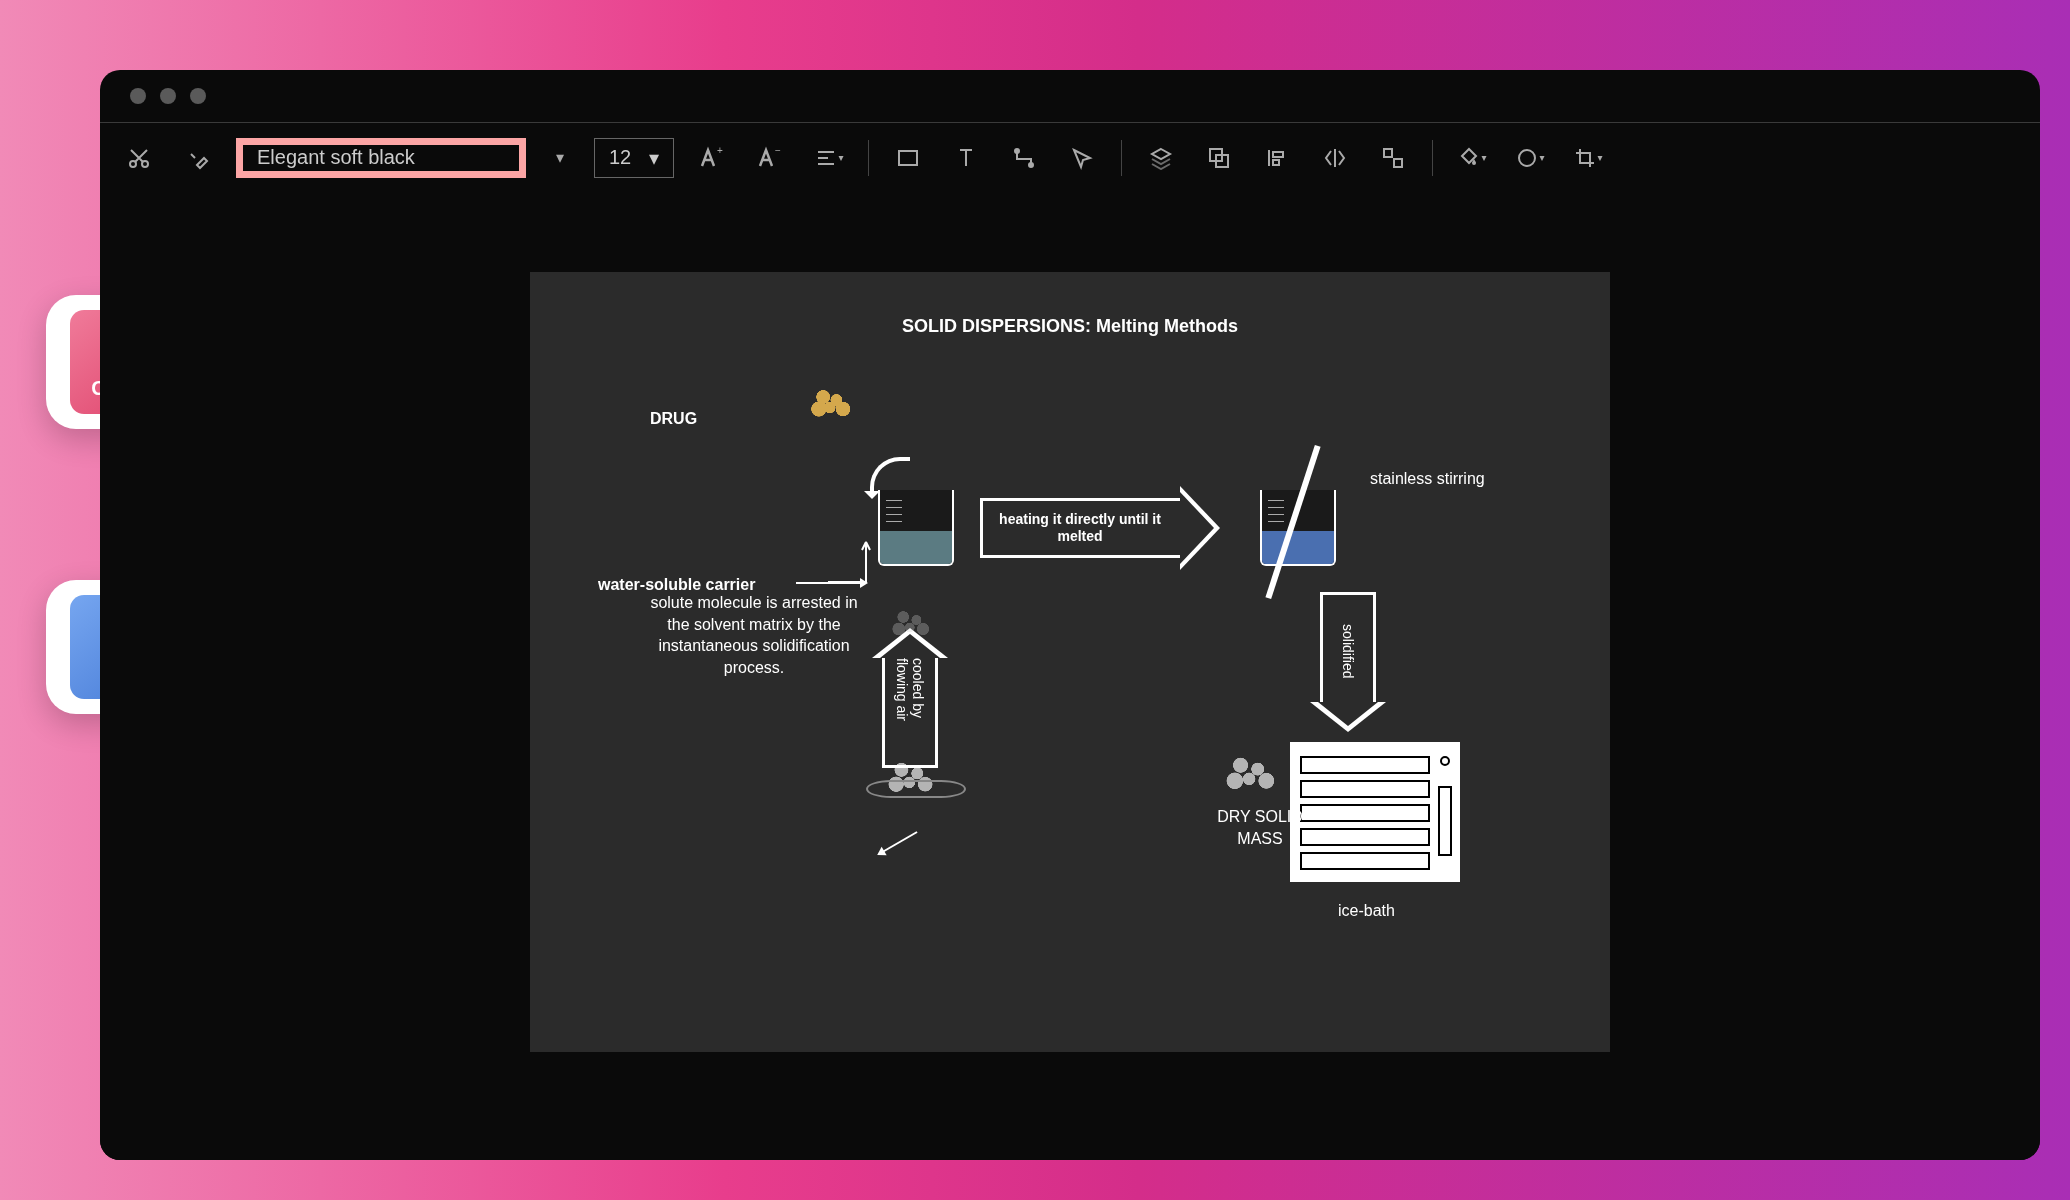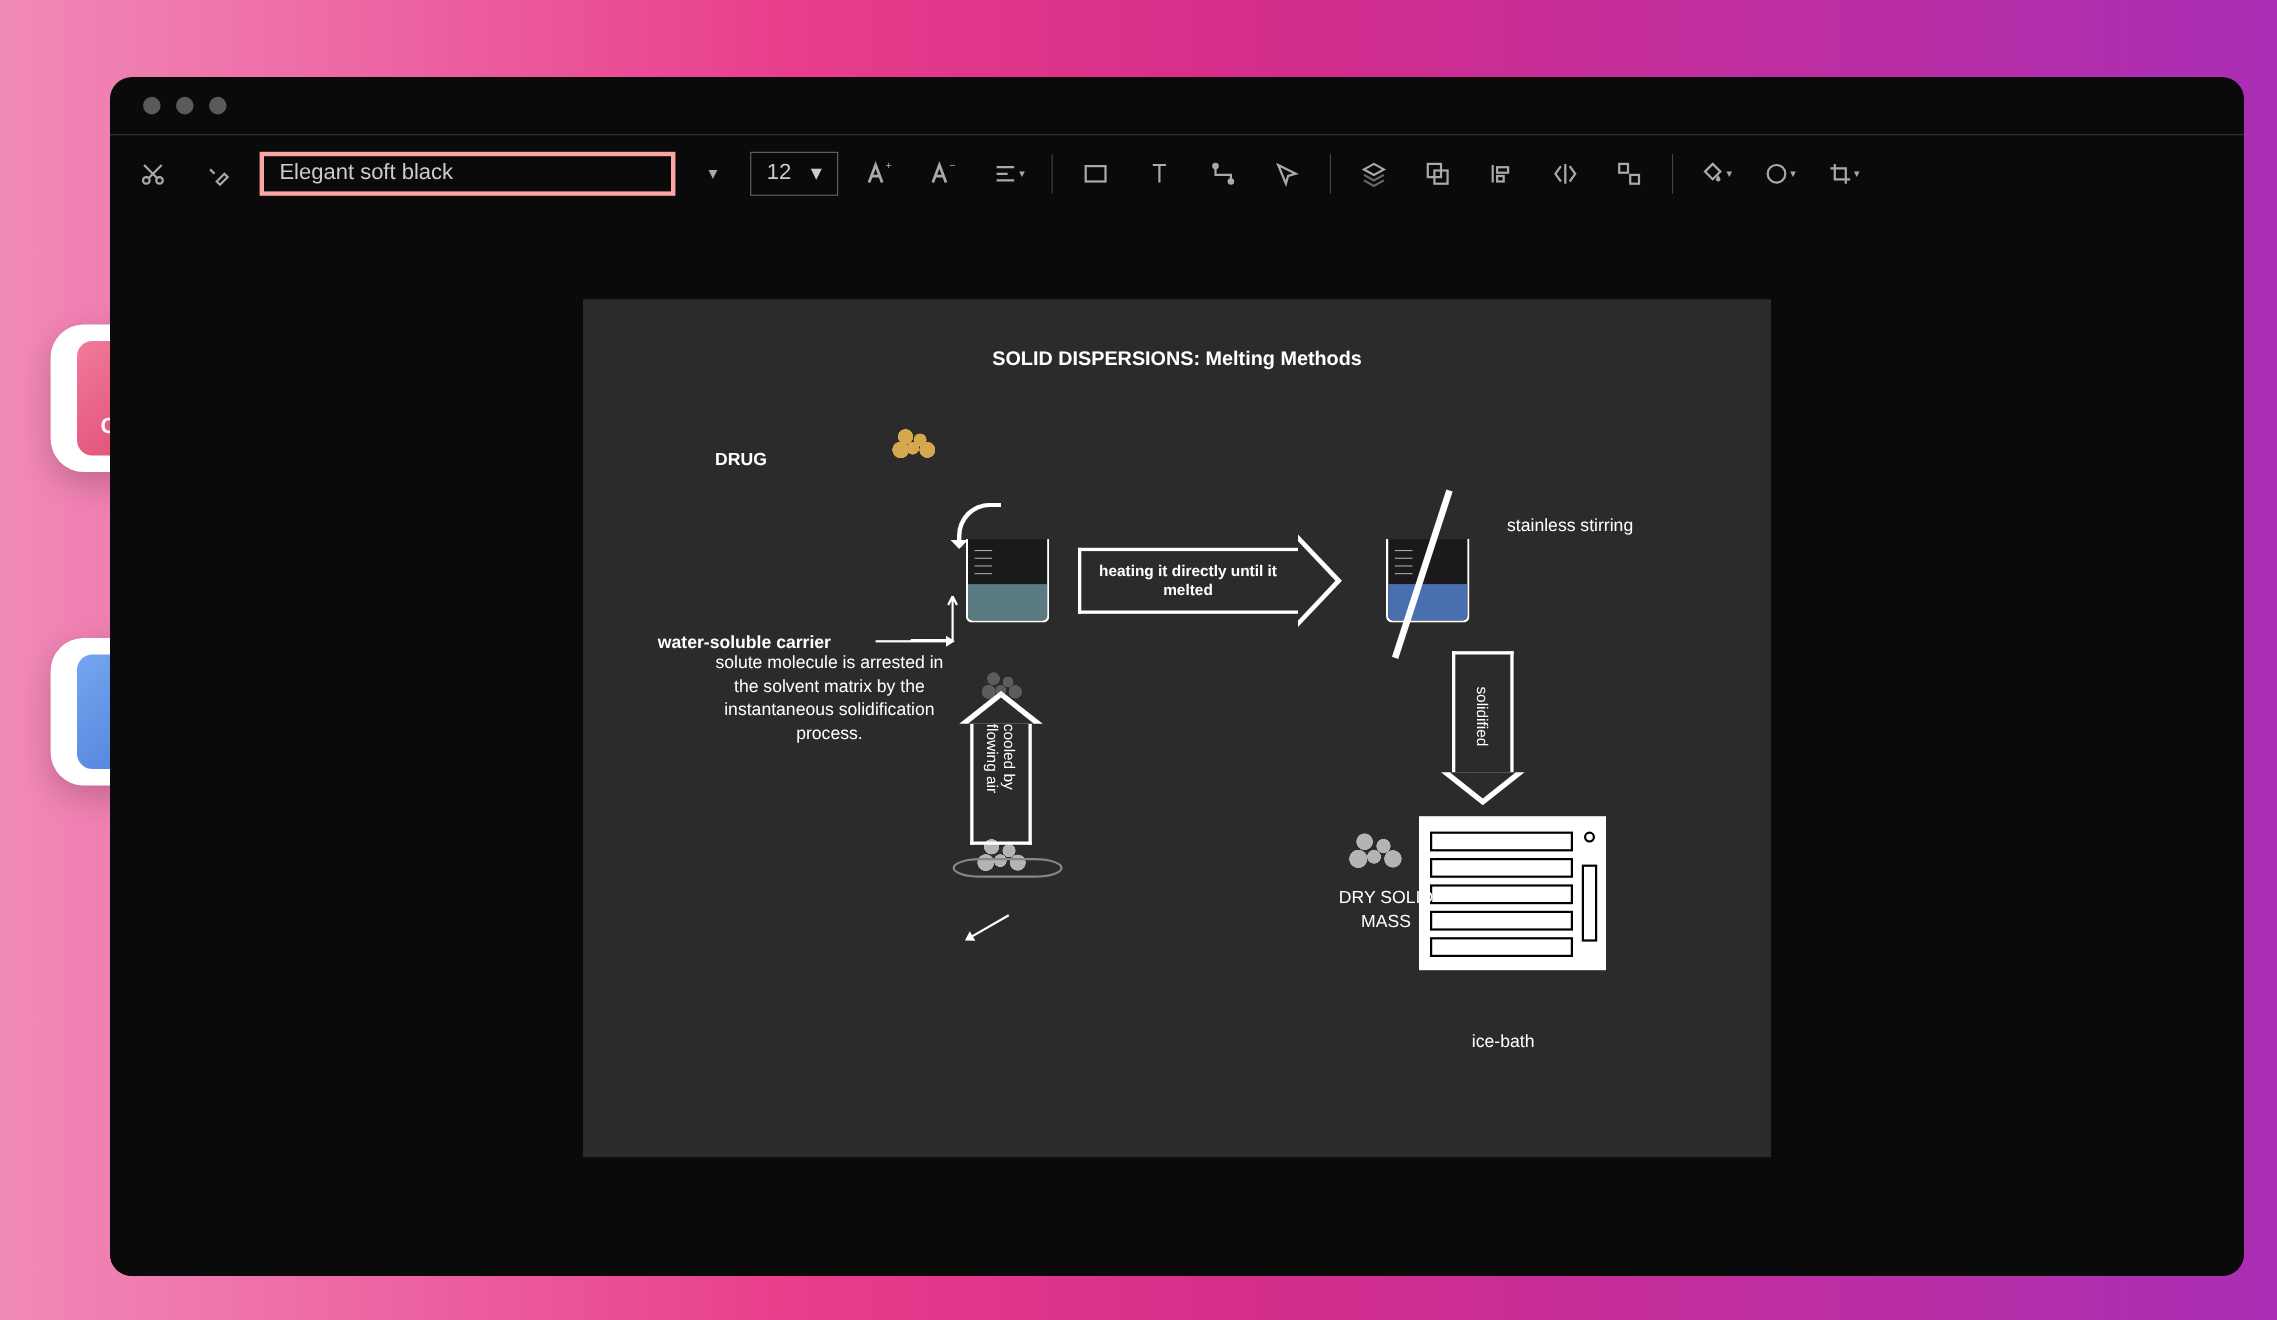--- a/index.html
+++ b/index.html
@@ -4,21 +4,21 @@
 <style>
 *{margin:0;padding:0;box-sizing:border-box}
 body{width:2070px;height:1200px;font-family:Arial,Helvetica,sans-serif;background:linear-gradient(90deg,#f18ab7 0%,#e83d8c 35%,#d42d8a 55%,#a92eb5 100%);overflow:hidden}
 .outer{width:100%;height:100%;padding:60px 0 0 40px;position:relative}
 .app-window{position:absolute;left:100px;top:70px;width:1940px;height:1090px;background:#0a0a0a;border-radius:20px;overflow:hidden}
 .titlebar{height:52px;display:flex;align-items:center;padding-left:30px;gap:14px}
 .tldot{width:16px;height:16px;border-radius:50%;background:#5a5a5a}
 .toolbar{height:70px;border-top:1px solid #3a3a3a;display:flex;align-items:center;padding:0 20px;gap:20px;color:#aaa}
 .tool-btn{display:flex;align-items:center;justify-content:center;width:38px;height:38px;cursor:pointer}
 .tool-btn svg{stroke:#aaa;fill:none;stroke-width:2}
-.font-select{height:40px;border:4px solid #fca5a5;background:transparent;color:#ccc;padding:0 14px;font-size:20px;display:flex;align-items:center;width:378px}
+.font-select{height:40px;border:7px solid #fca5a5;background:transparent;color:#ccc;padding:0 14px;font-size:20px;display:flex;align-items:center;width:290px}
 .font-caret{width:28px;display:flex;align-items:center;justify-content:center;color:#aaa}
 .size-select{height:40px;border:1px solid #666;background:transparent;color:#ccc;padding:0 14px;font-size:20px;display:flex;align-items:center;width:80px}
 .sep{width:1px;height:36px;background:#444}
 .canvas-area{position:absolute;left:0;top:122px;right:0;bottom:0;background:#0a0a0a;display:flex;justify-content:center;padding-top:80px}
 .slide{width:1080px;height:780px;background:#2b2b2b;position:relative;color:#fff;font-family:Arial}
 .slide-title{position:absolute;top:44px;left:0;right:0;text-align:center;font-weight:bold;font-size:18px}
 .lbl{position:absolute;color:#fff;font-size:16px;text-align:center;line-height:1.35}
 .bold{font-weight:bold}
 .beaker1{position:absolute;left:348px;top:218px;width:76px;height:76px}
 .beaker2{position:absolute;left:730px;top:218px;width:76px;height:76px}
@@ -277,21 +277,21 @@
           <div class="icebath-inner">
               <div></div>
               <div></div>
               <div></div>
               <div></div>
               <div></div>
             </div>
           <div class="icebath-knob"></div>
             <div class="icebath-slot"></div>
         </div>
-        <div class="lbl" style="left:808px;top:665px">ice-bath</div>
+        <div class="lbl" style="left:808px;top:628px">ice-bath</div>
 
         <div class="powder" style="left:700px;top:486px;transform:scale(1.3)"></div>
         <div class="lbl" style="left:670px;top:534px;width:120px">DRY SOLID MASS</div>
 
 
         <div class="powder" style="left:360px;top:490px;transform:scale(1.2)"></div>
         <div class="plate"></div>
 
         <div class="line-arrow lrev" style="left:346px;top:570px;width:44px;transform:rotate(-30deg)"></div>
 

